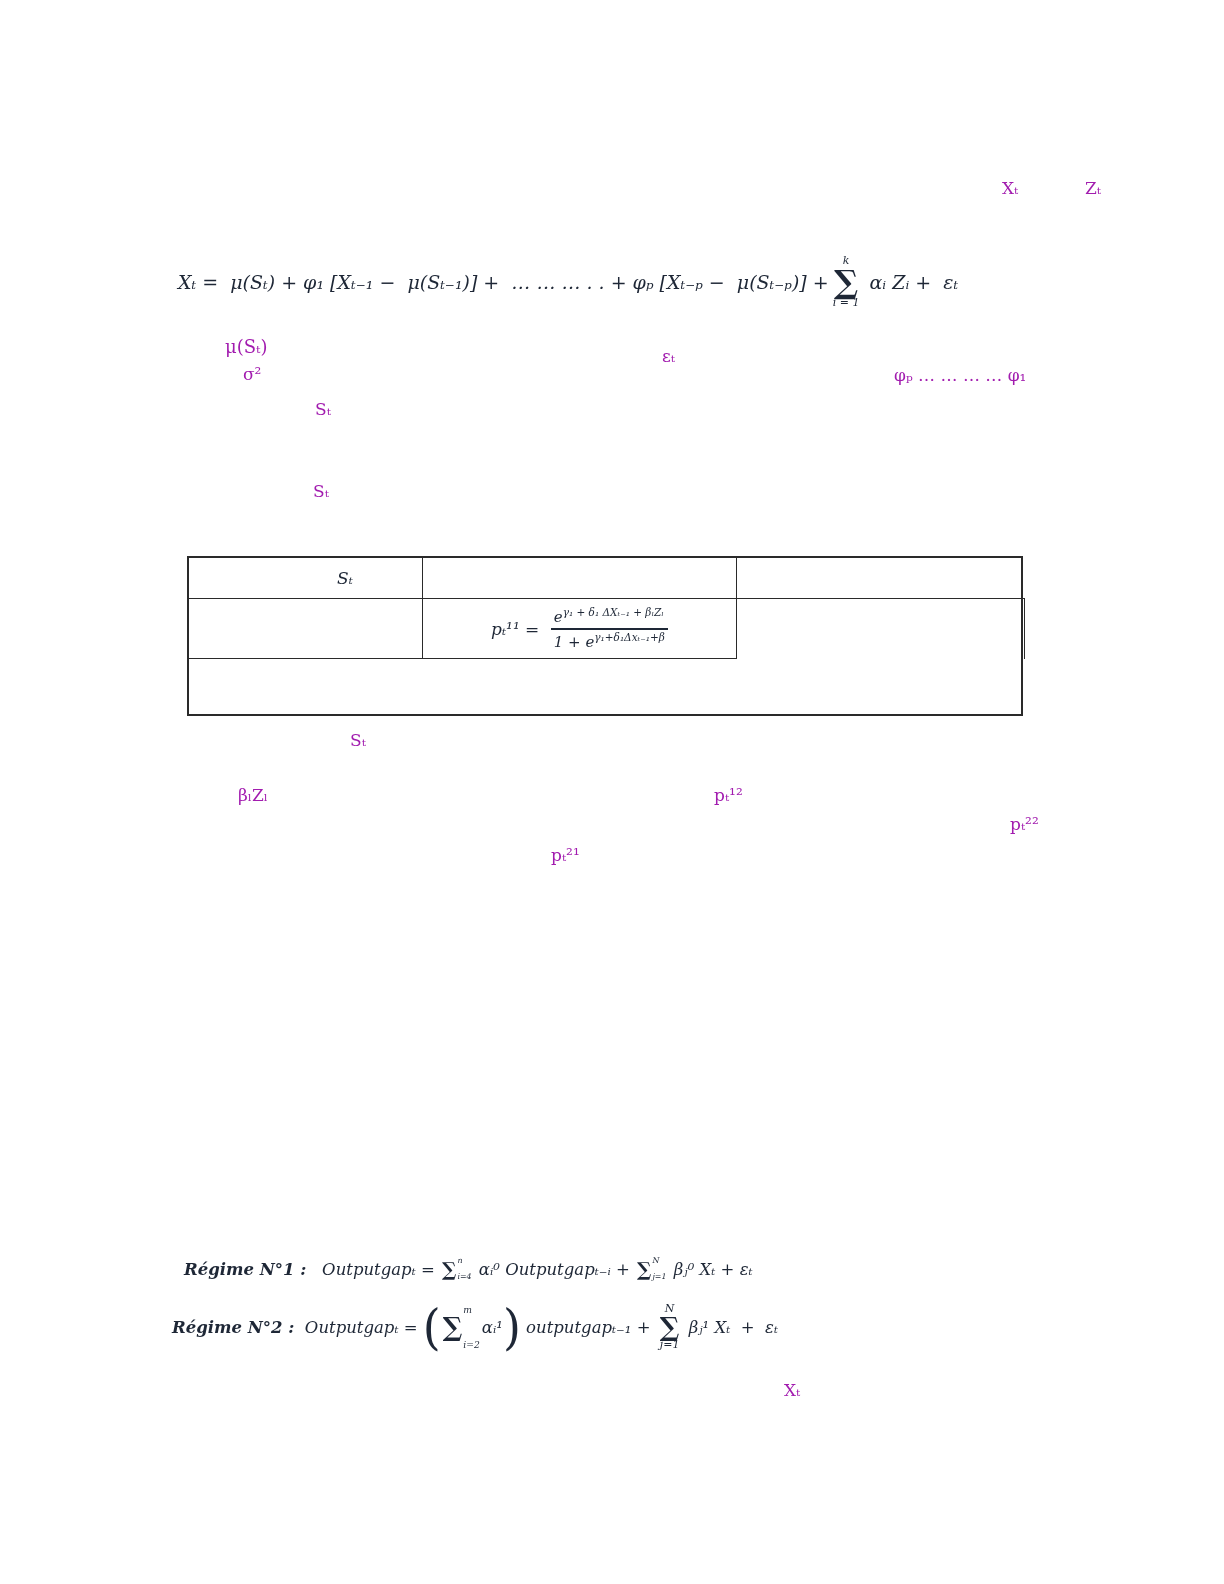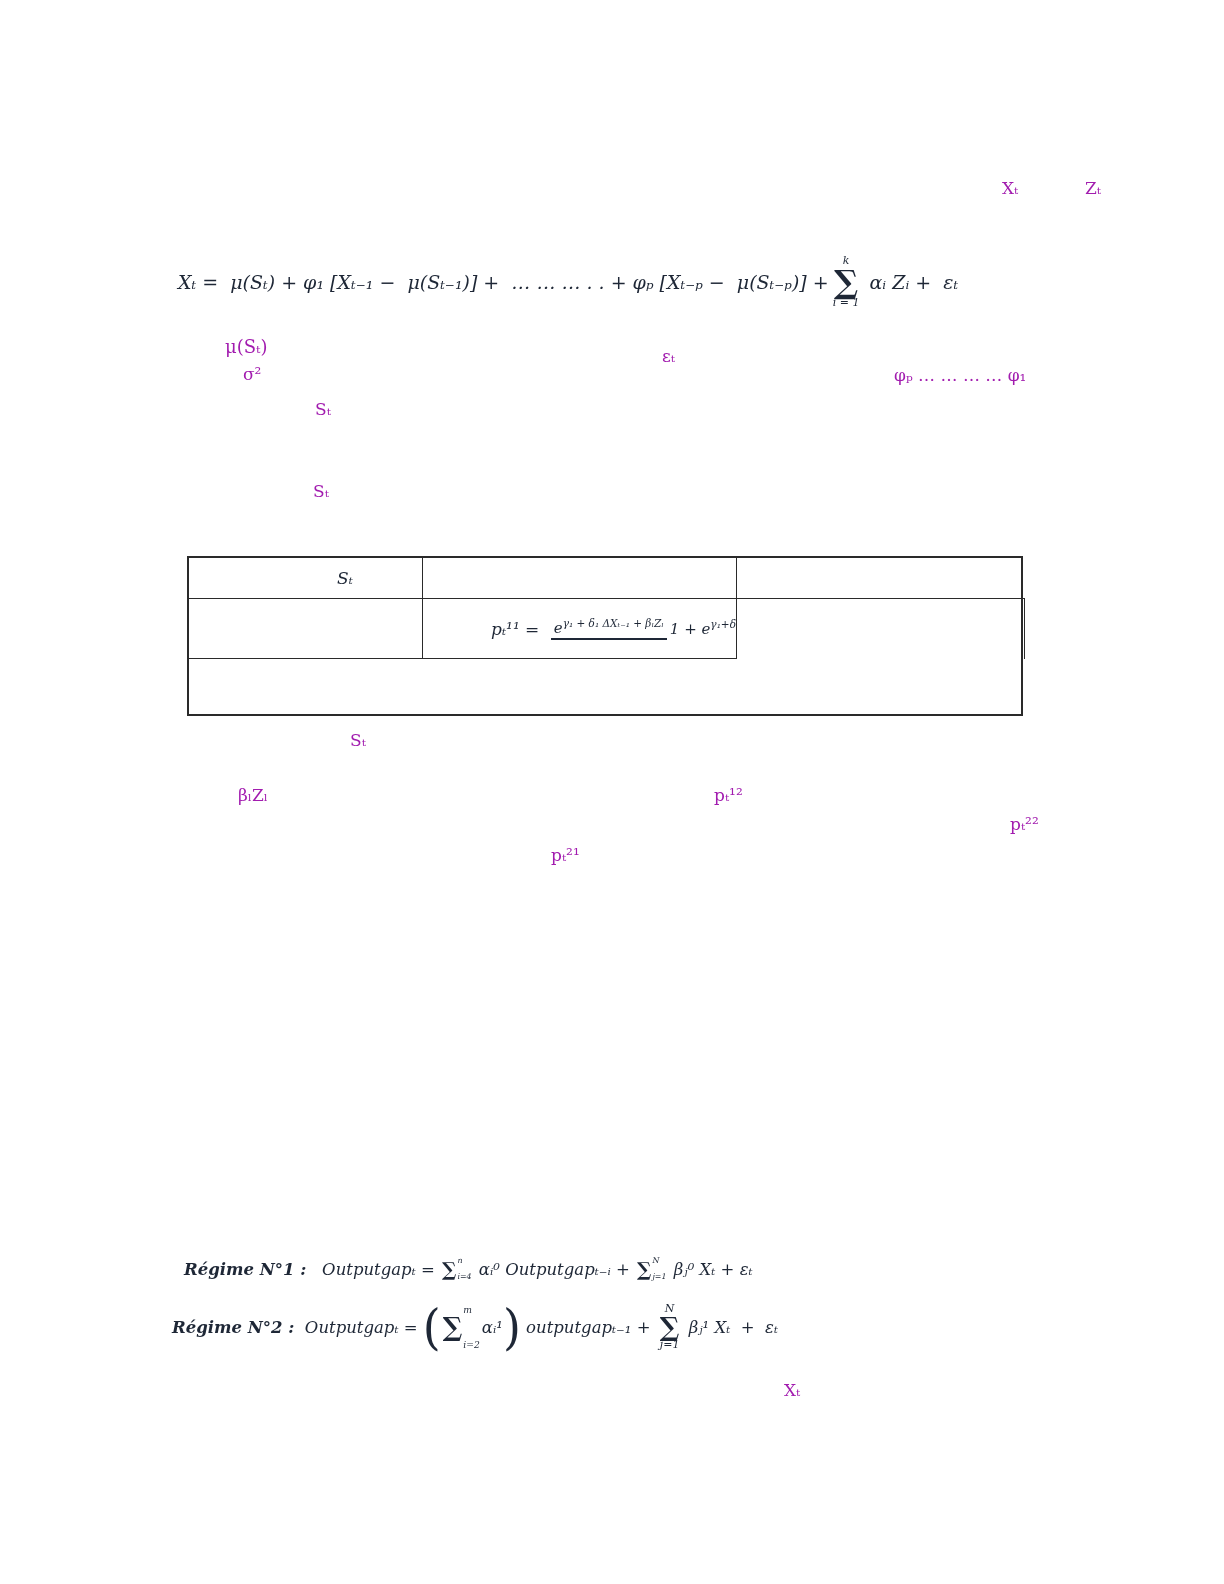--- a/index.html
+++ b/index.html
@@ -42,21 +42,21 @@
   .sum-inline{display:inline-flex;align-items:center;margin:0 2px;}
   .sum-inline .sg{font-size:19px;font-weight:bold;font-style:normal;line-height:1;}
   .limcol{
     display:inline-flex;flex-direction:column;justify-content:space-between;
     height:24px;font-size:9.5px;line-height:1;margin-left:1px;
   }
   .limcol.tall{height:44px;font-size:11px;}
   .paren{font-size:46px;font-weight:400;line-height:.8;font-style:normal;transform:scaleY(1.05);}
   
   .frac{
-    display:inline-flex;flex-direction:row;
+    display:inline-flex;flex-direction:column;
     vertical-align:middle;text-align:left;
     font-size:15px;line-height:1.15;
     margin-left:6px;
   }
   .frac .num{border-bottom:2px solid #1e2736;padding:0 3px 1px 3px;}
   .frac .den{padding:1px 3px 0 3px;}
   .frac sup{font-size:10.5px;}
   sup,sub{font-style:italic;}
   
   .ttable{

